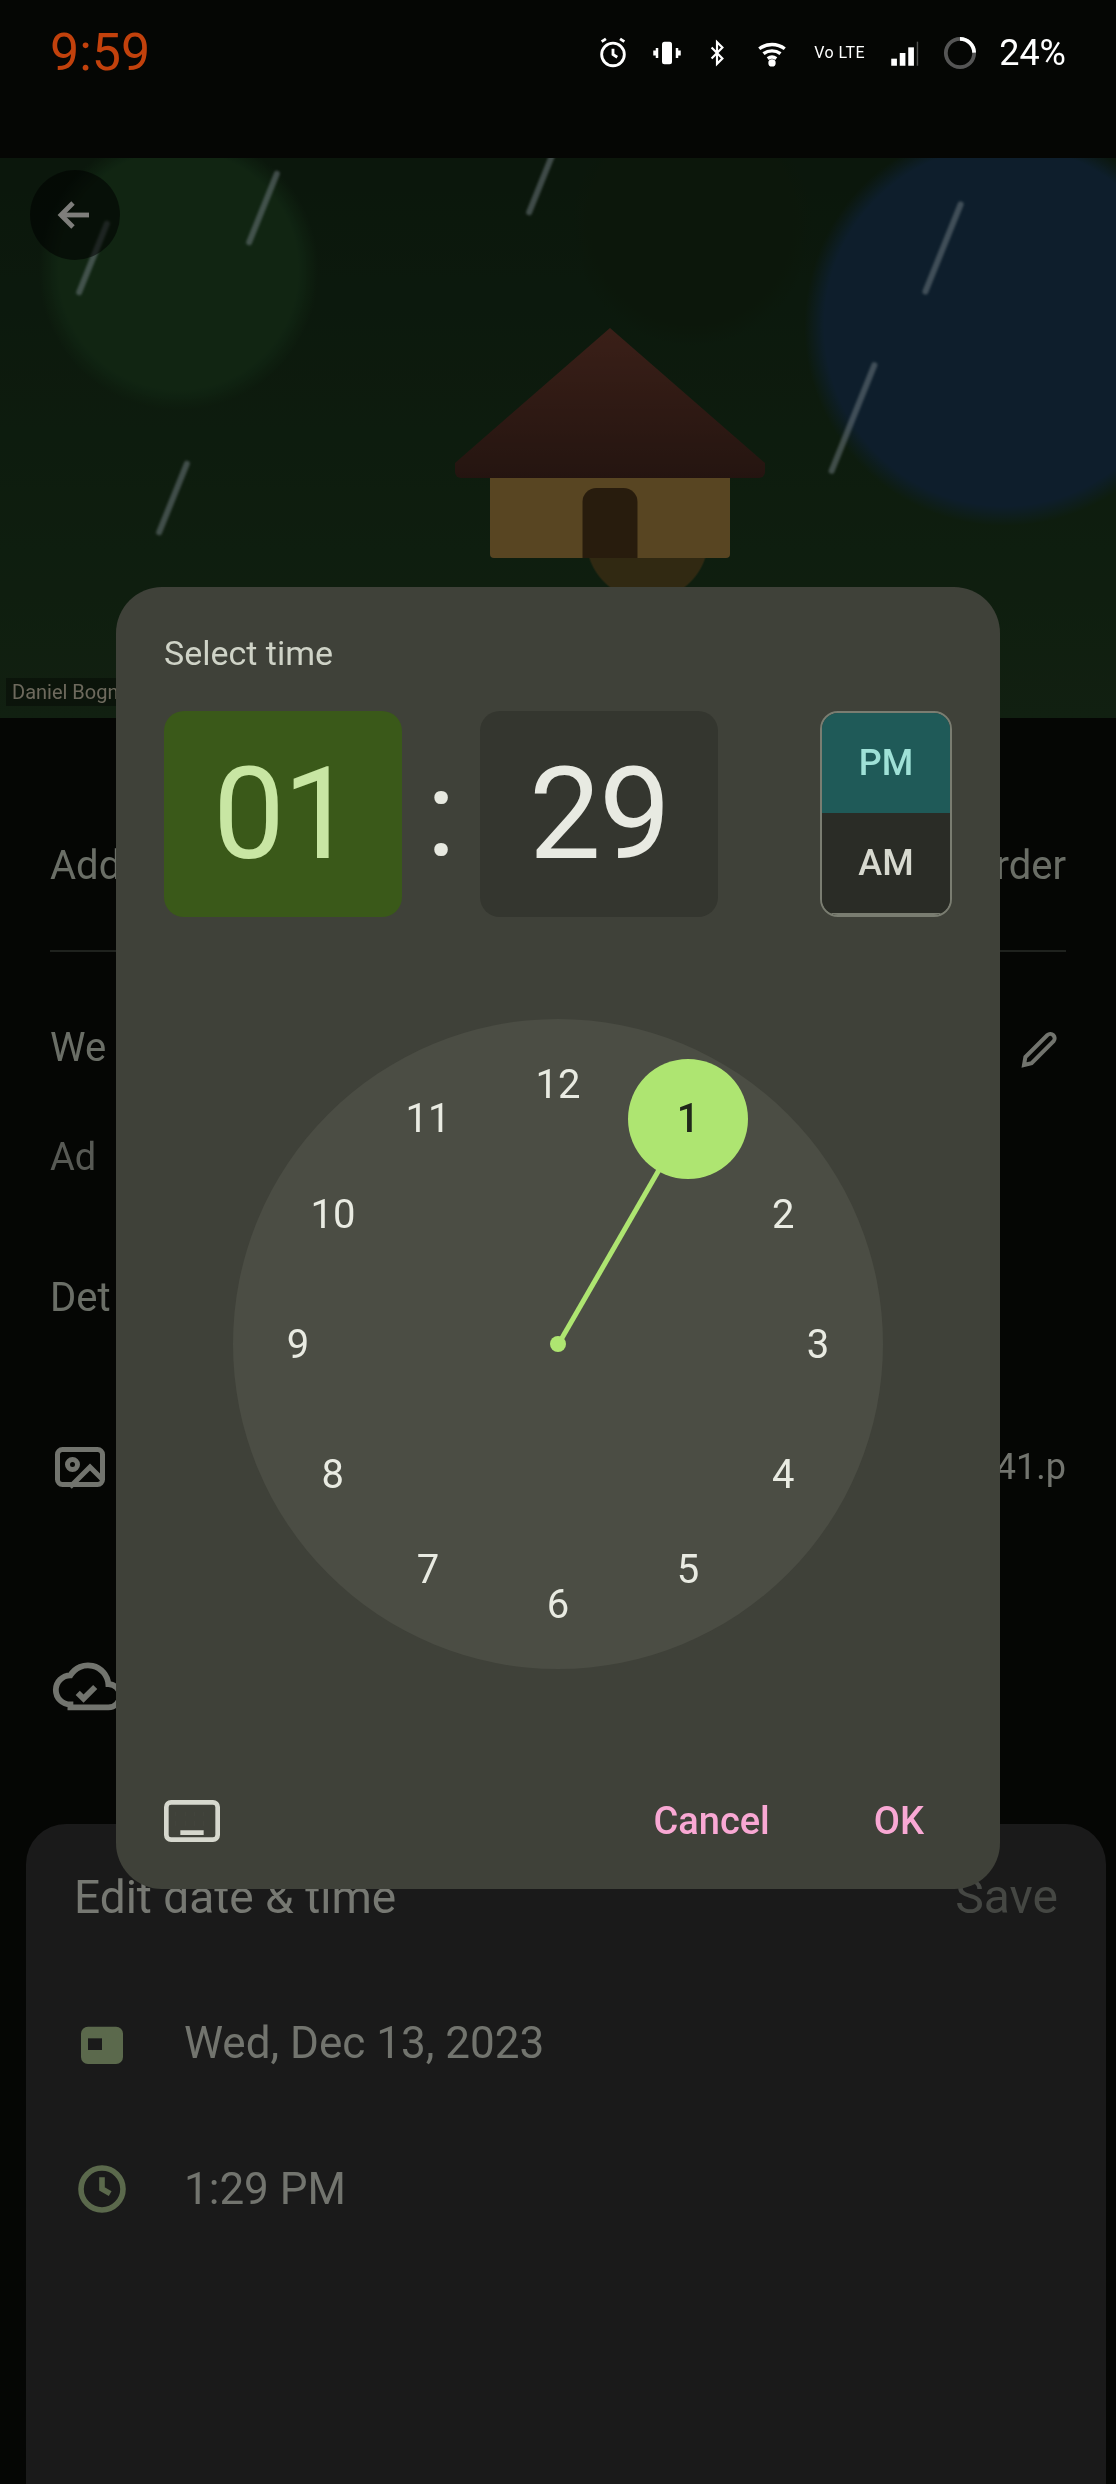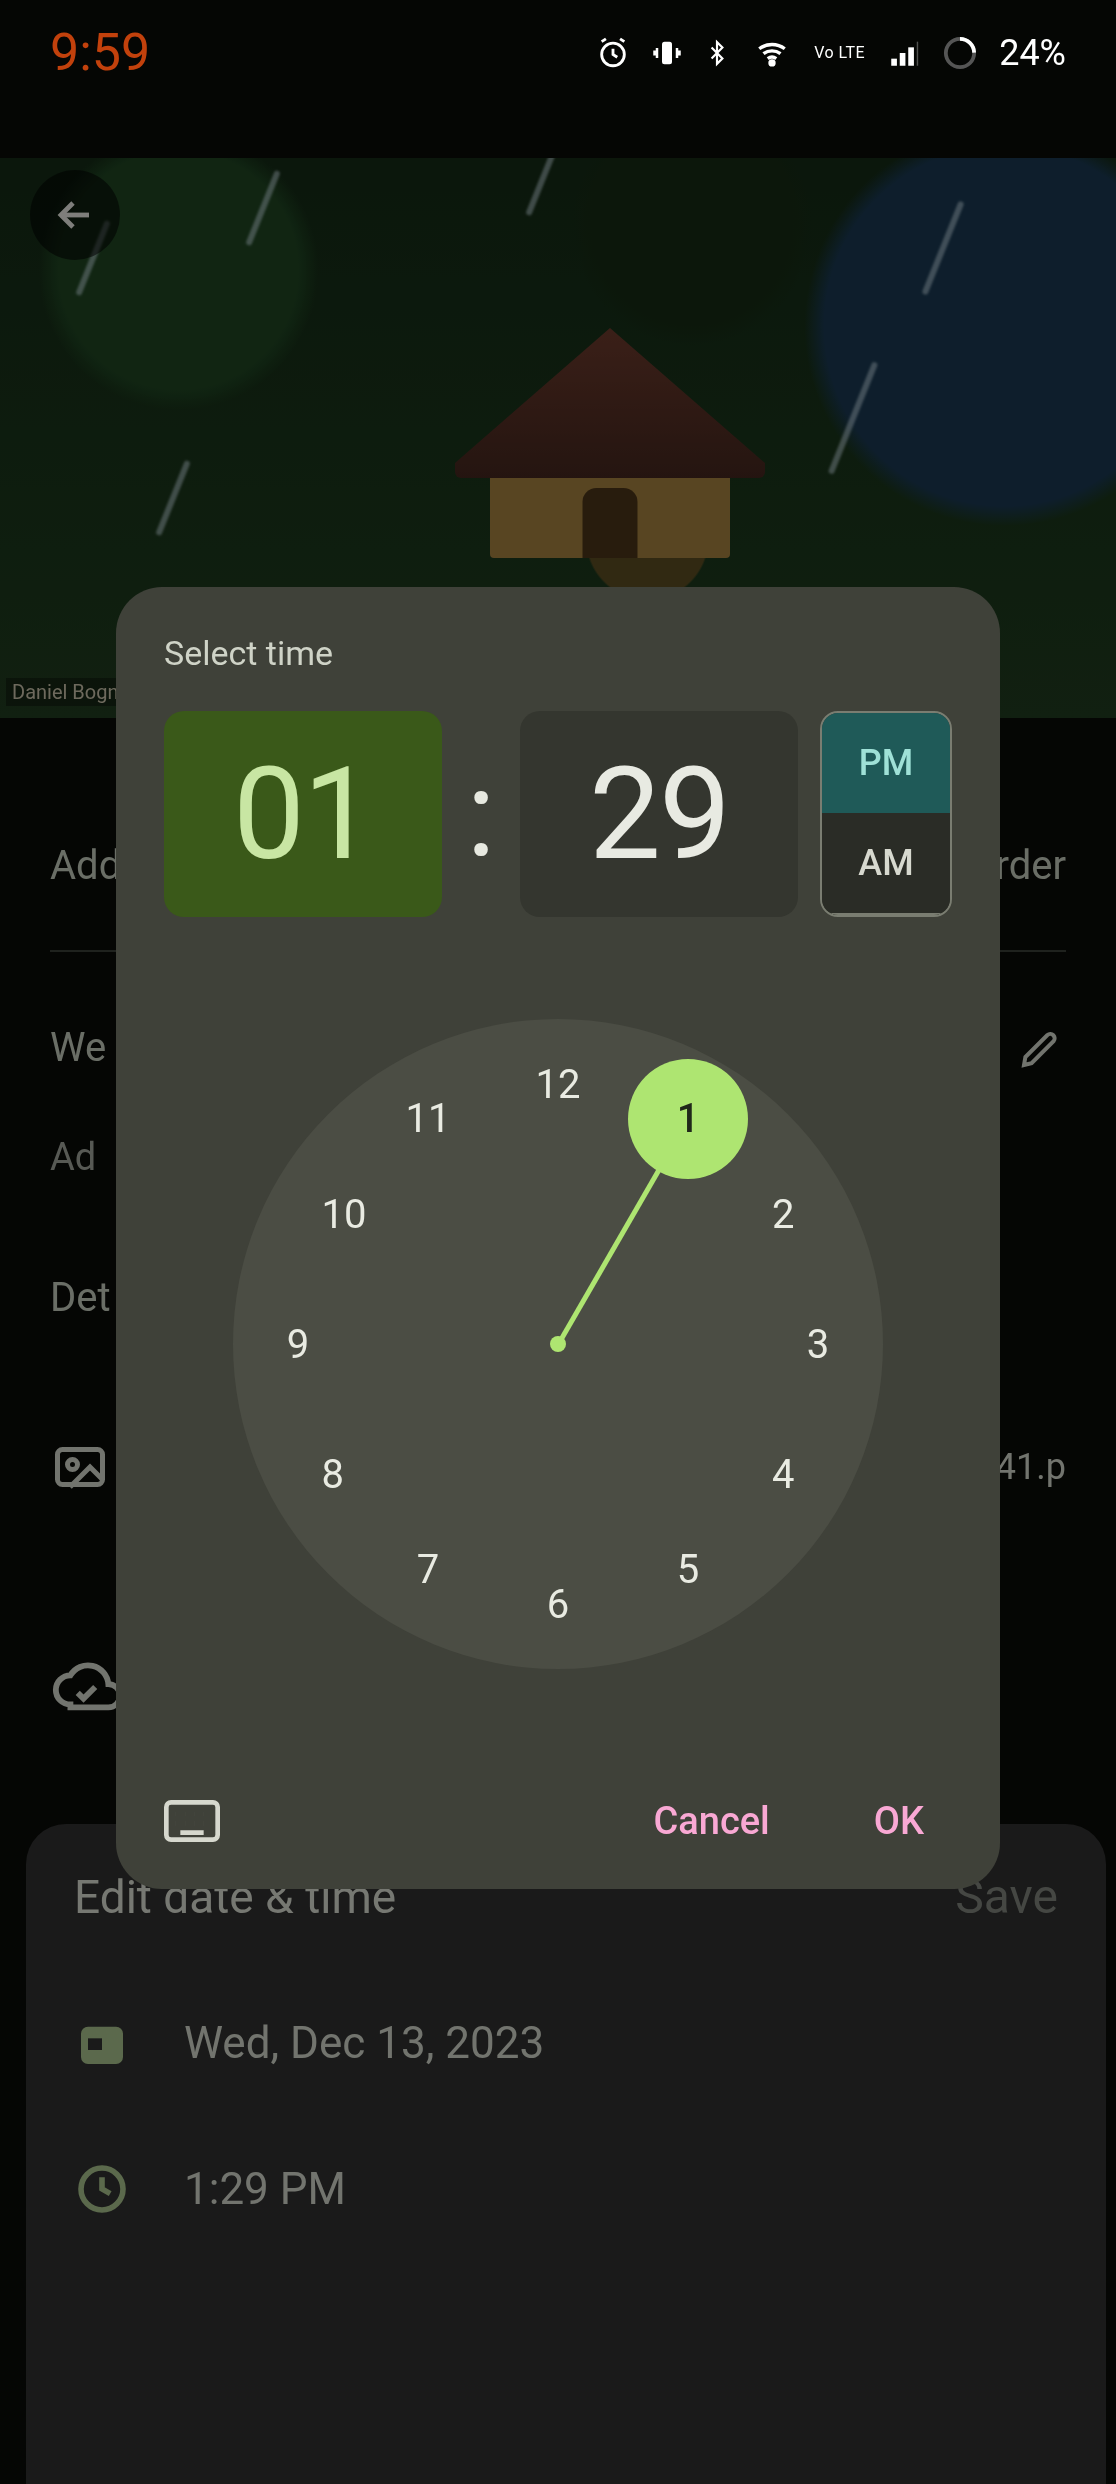--- a/index.html
+++ b/index.html
@@ -109,21 +109,21 @@
   .dialog {
     position:absolute; left:116px; top:587px; width:884px; height:1302px;
     background:#3f4139; border-radius:46px;
     z-index:80;
     padding: 46px 48px 34px;
     display:flex; flex-direction:column;
   }
   .dialog-title { font-size:34px; color:#cfd3c7; }
   .time-row { display:flex; align-items:center; margin-top:38px; gap:22px; }
   .time-big {
-    width:278px; height:206px; border-radius:20px;
+    width:238px; height:206px; border-radius:20px;
     display:flex; align-items:center; justify-content:center;
     font-size:128px; font-weight:400; letter-spacing:-2px;
   }
   .time-hour { background:#3a5919; color:#c8e6a3; }
   .time-colon { font-size:120px; color:#e7e9e0; width:34px; text-align:center; }
   .time-min { background:#34362f; color:#e8eae2; }
   .ampm {
     margin-left:auto;
     width:132px; height:206px;
     border:2px solid #7a7d71; border-radius:18px;
@@ -319,21 +319,21 @@
     <div class="num" style="left: 325px; top: 65px;">12</div>
         <div class="num num-selected" style="left: 455px; top: 99.8334px;">1</div>
         <div class="num" style="left: 550.167px; top: 195px;">2</div>
         <div class="num" style="left: 585px; top: 325px;">3</div>
         <div class="num" style="left: 550.167px; top: 455px;">4</div>
         <div class="num" style="left: 455px; top: 550.167px;">5</div>
         <div class="num" style="left: 325px; top: 585px;">6</div>
         <div class="num" style="left: 195px; top: 550.167px;">7</div>
         <div class="num" style="left: 99.8334px; top: 455px;">8</div>
         <div class="num" style="left: 65px; top: 325px;">9</div>
-        <div class="num" style="left: 111px; top: 195px;">10</div>
+        <div class="num" style="left: 100px; top: 195px;">10</div>
         <div class="num" style="left: 195px; top: 99.8334px;">11</div>
       </div>
   </div>
 
   <div class="dialog-actions">
     <span class="kbd-ic">
       <svg width="56" height="42" viewBox="0 0 24 18" fill="none" stroke="#d6d8ce" stroke-width="2">
           <rect x="1" y="1" width="22" height="16" rx="2"></rect>
           <path d="M5 6h.01M9 6h.01M13 6h.01M17 6h.01M5 10h.01M9 10h.01M13 10h.01M17 10h.01M7 14h10"></path>
         </svg>

